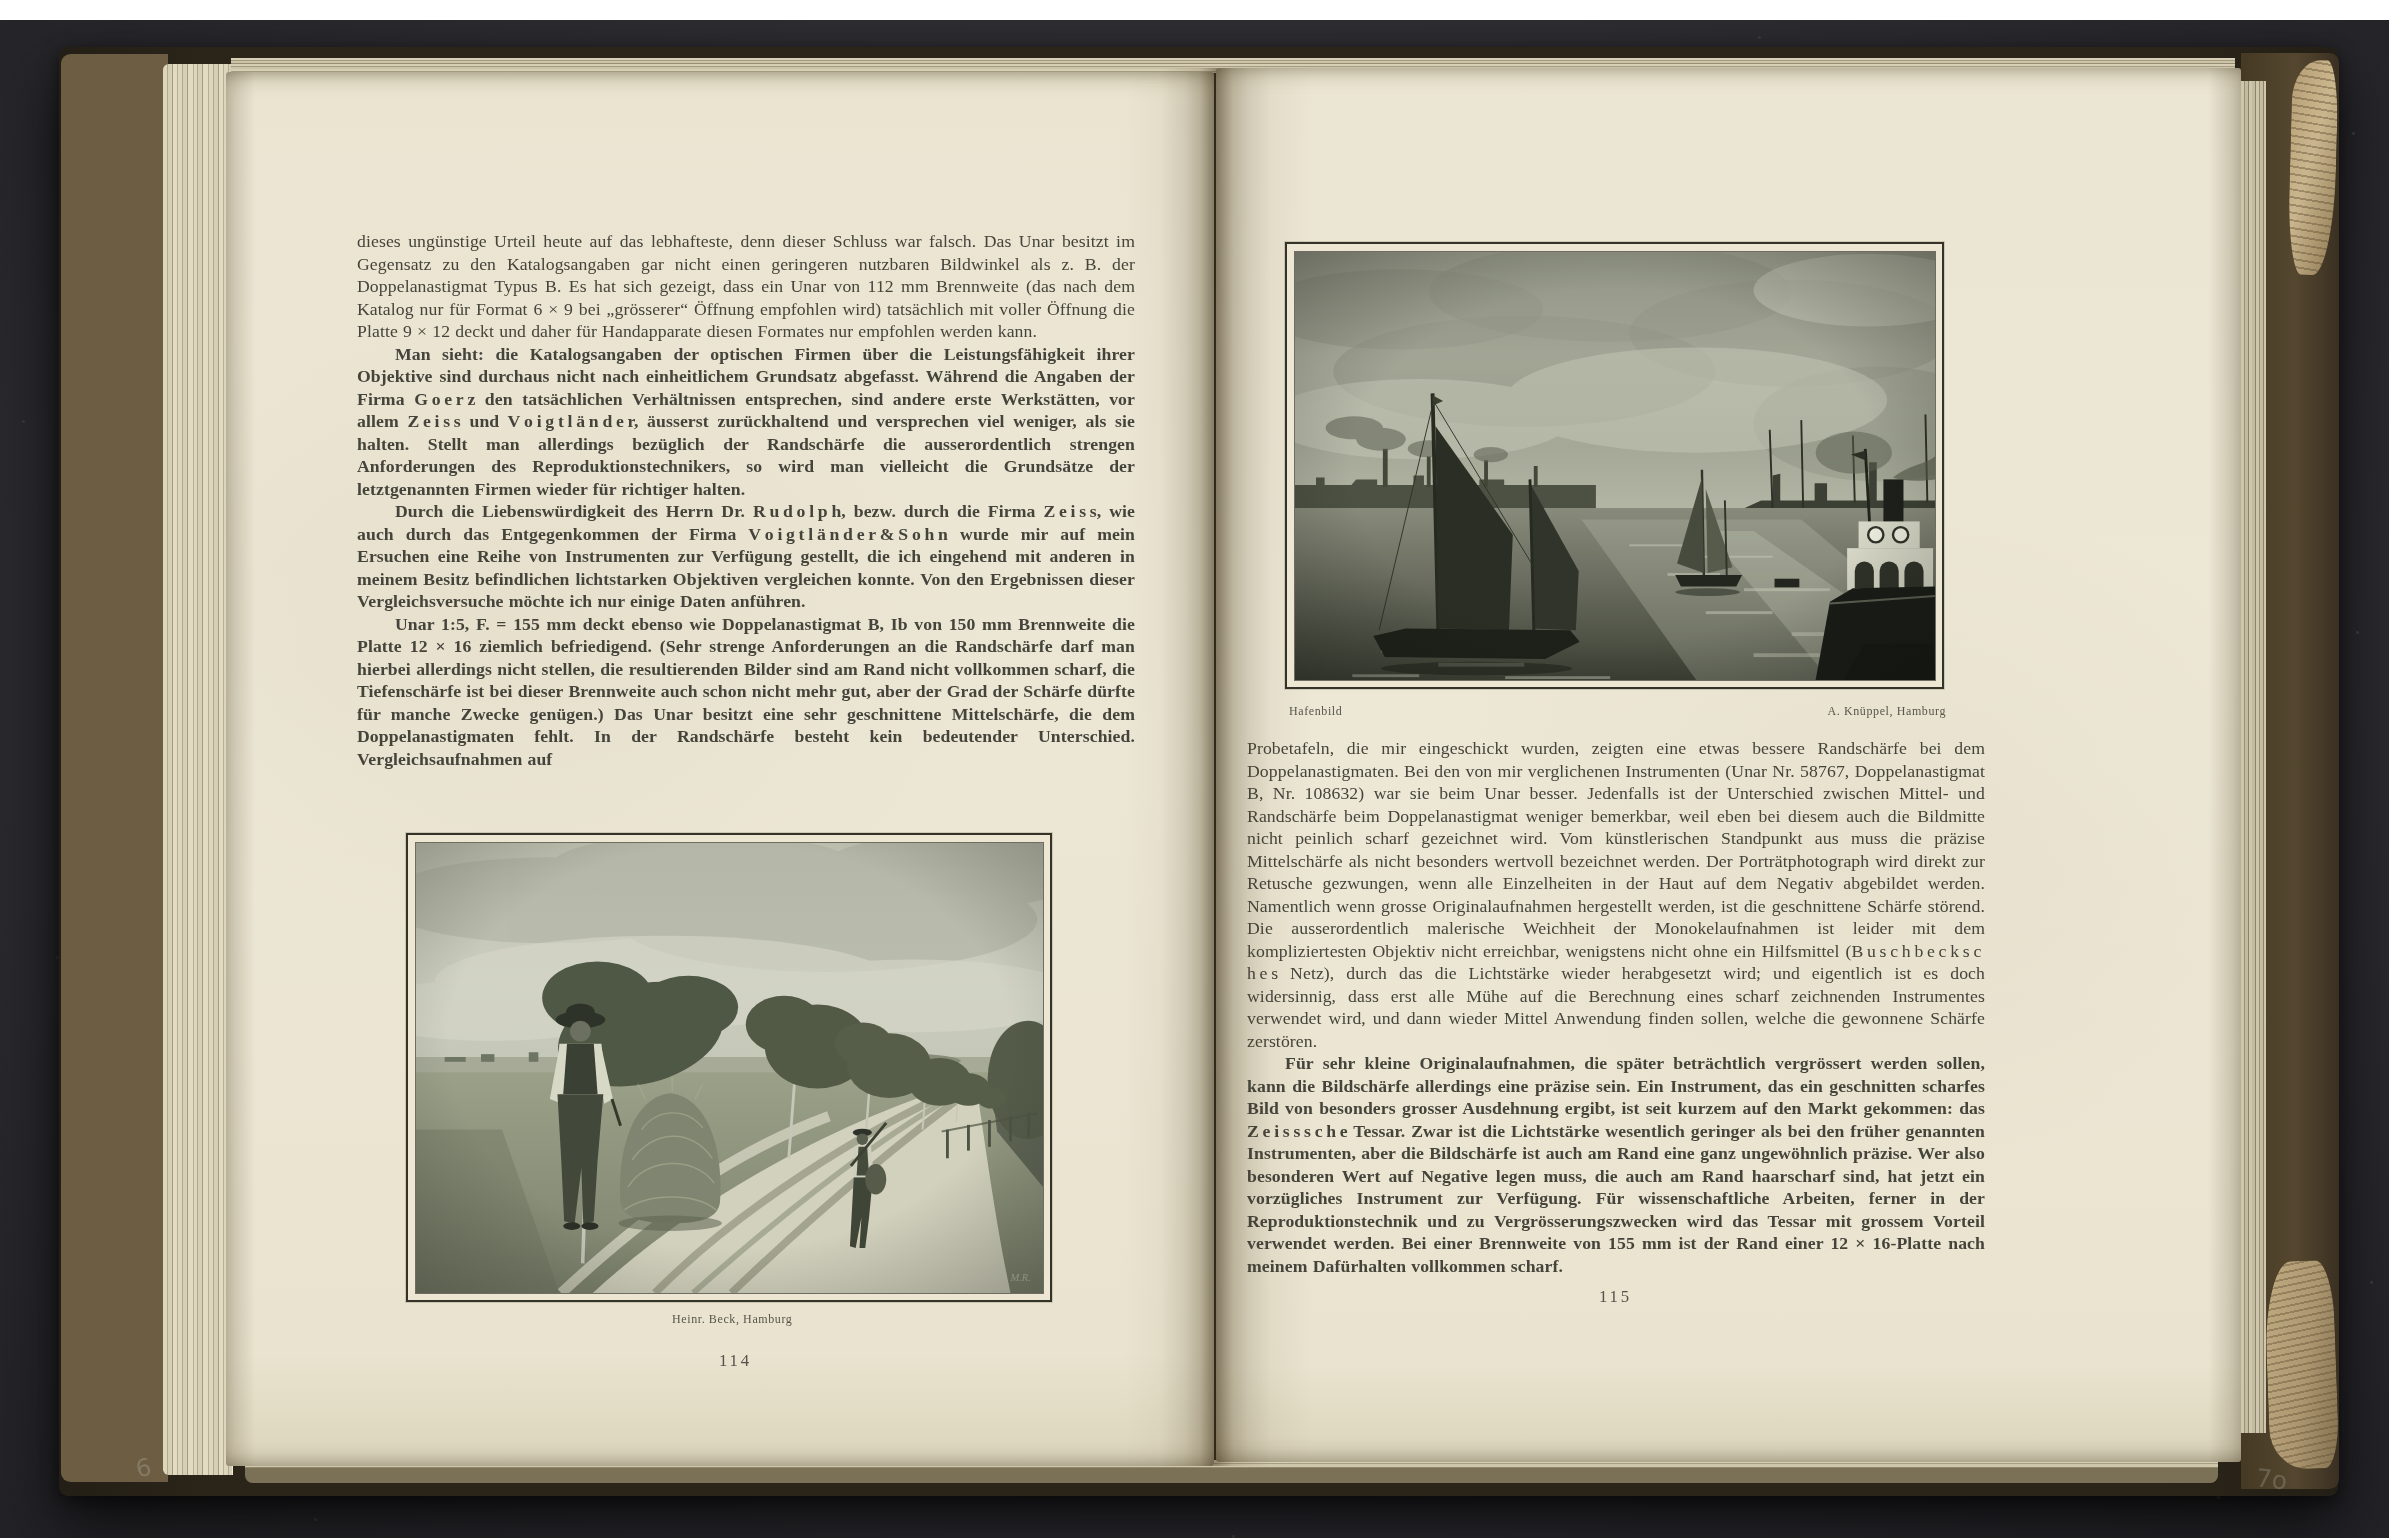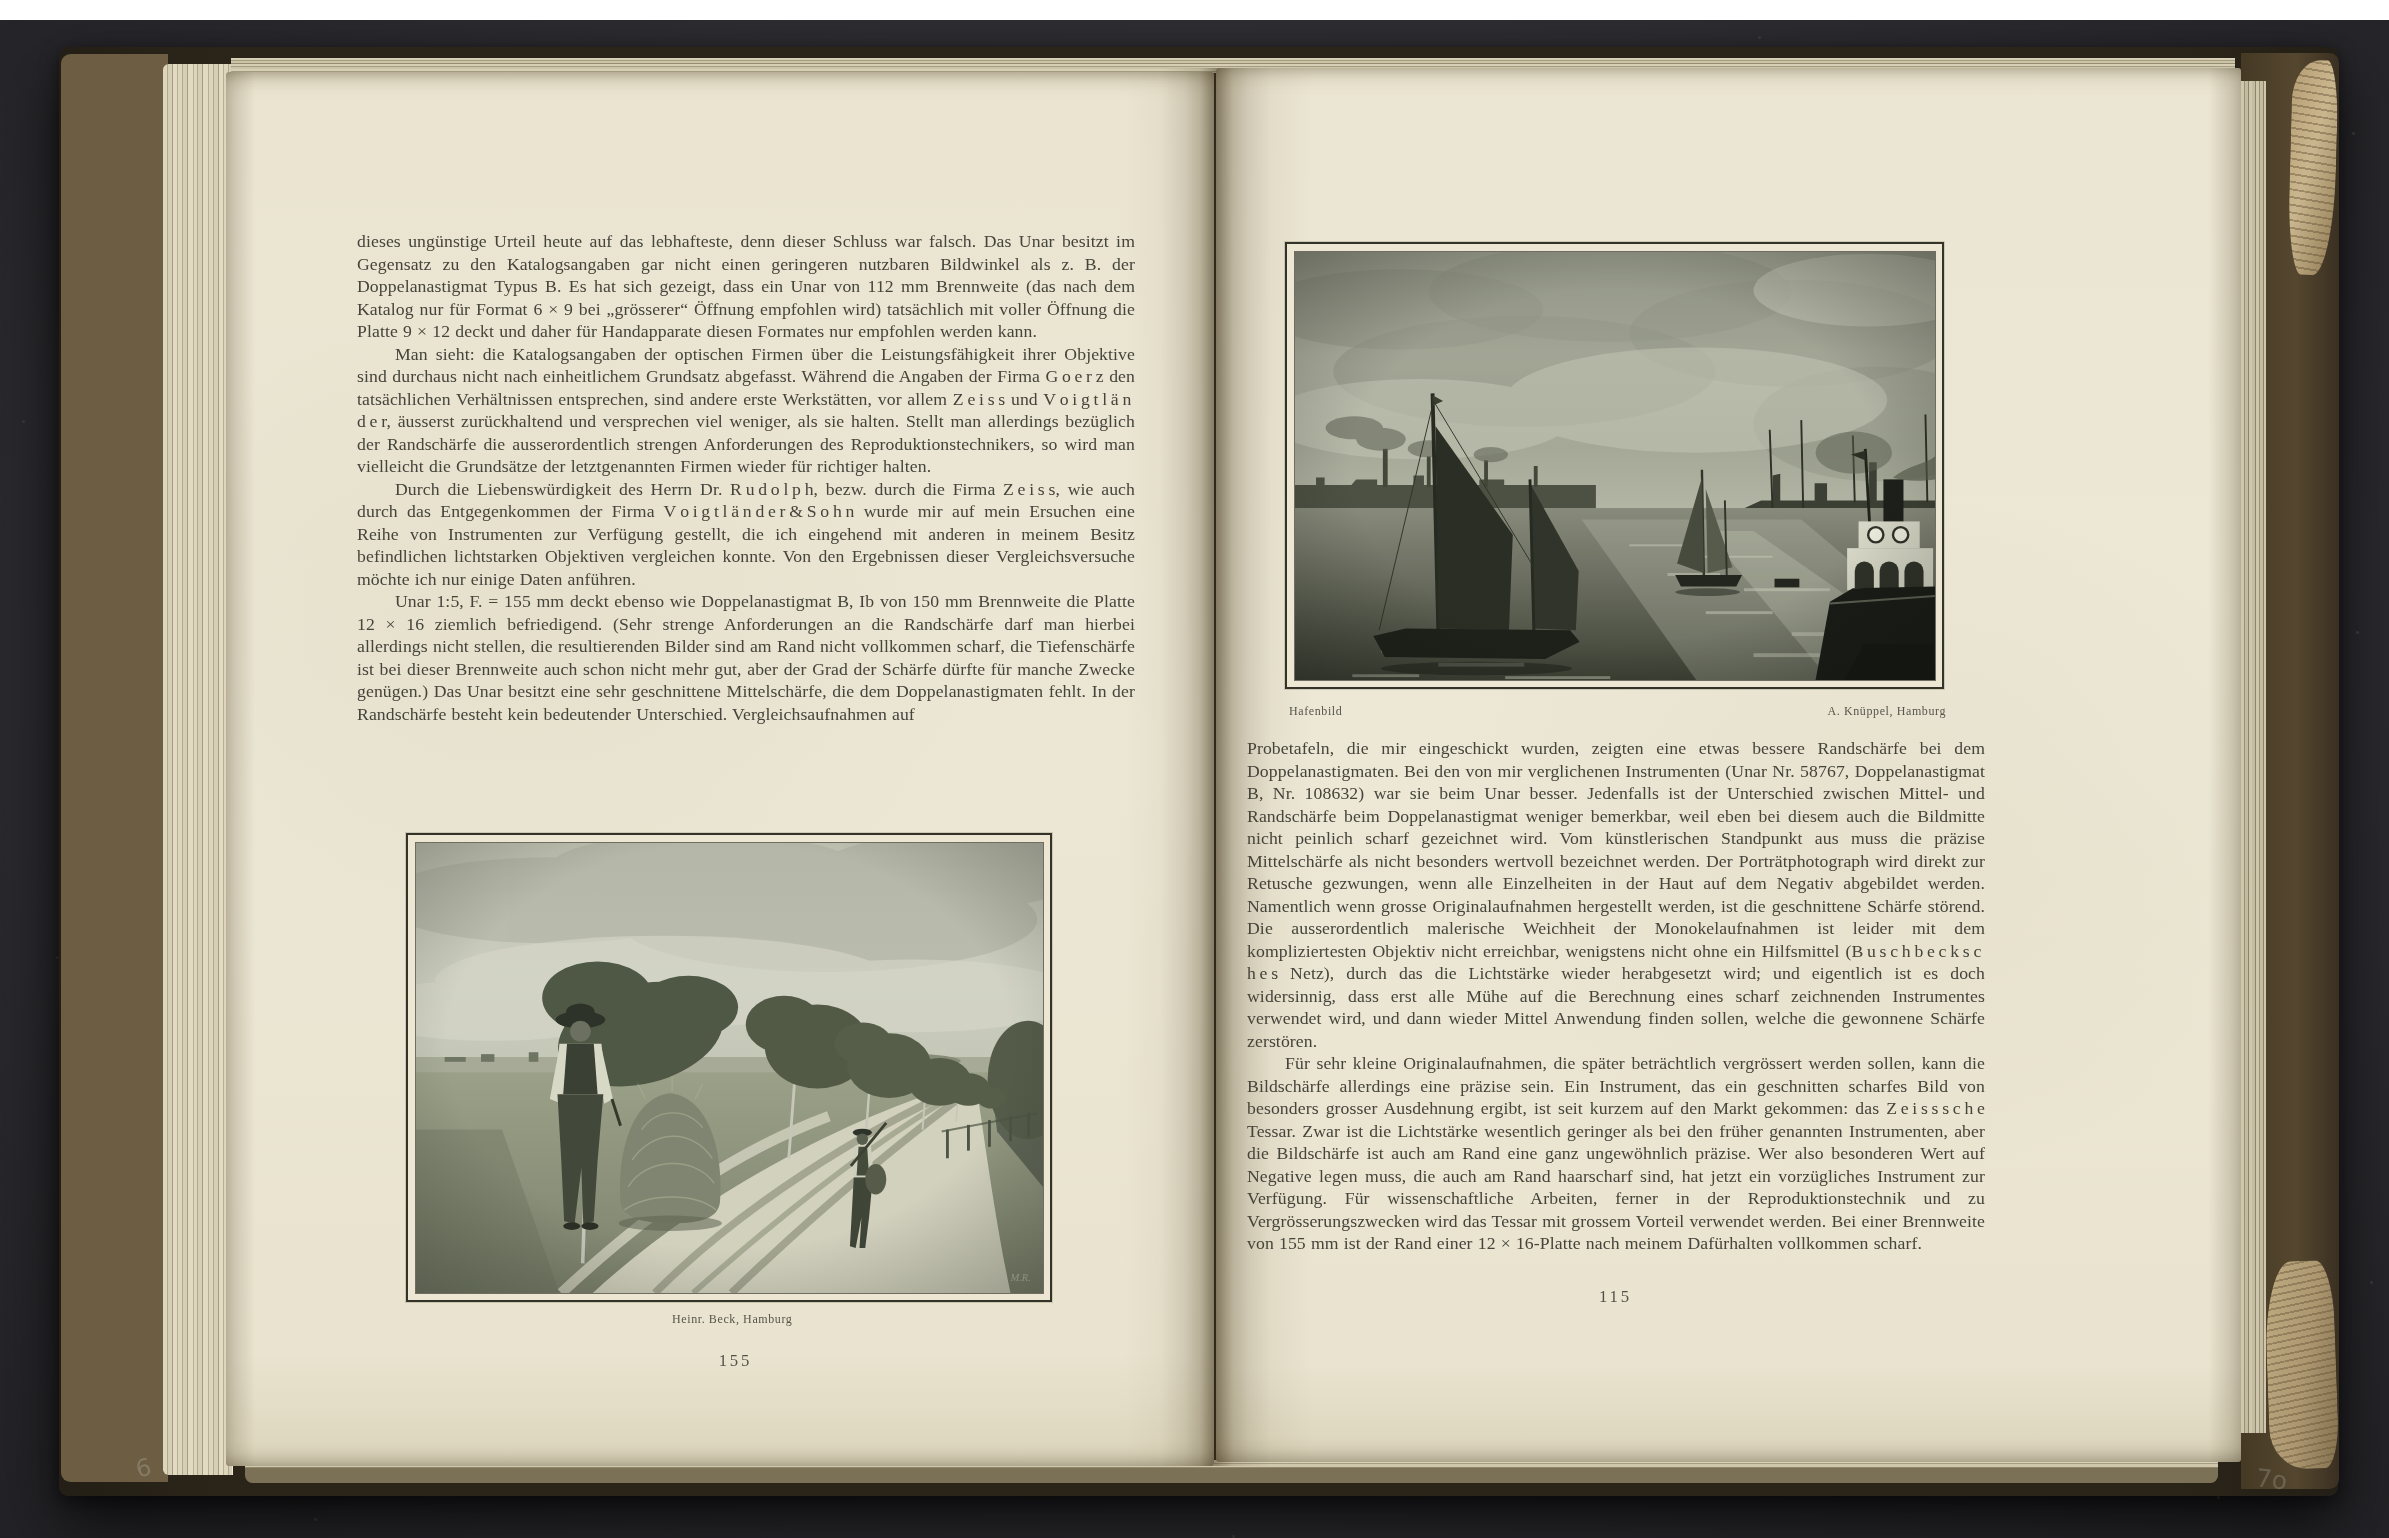--- a/index.html
+++ b/index.html
@@ -70,21 +70,21 @@
           linear-gradient(270deg, rgba(100,88,58,.32) 0, rgba(100,88,58,0) 32.5px),
           linear-gradient(180deg,#e5dec8 0,#ebe5d3 29px,#ede8d6 50%,#e9e3cf 93%,#dbd4bb 100%);
         box-shadow:inset 0 13.4px 17px -13.4px rgba(70,60,35,.5), inset 0 -15.3px 19px -13.4px rgba(70,60,35,.5);}
   .gutter{position:absolute;left:1160px;top:48px;width:111px;height:1398px;pointer-events:none;
         background:linear-gradient(90deg, rgba(72,60,34,0) 0, rgba(72,60,34,.16) 36%,
           rgba(58,46,24,.42) 50%, rgba(72,60,34,.14) 66%, rgba(72,60,34,0) 100%);}
   
   .textcol{position:absolute;color:#45443b;}
   .textcol p{margin:0;text-align:justify;font-size:17.7px;line-height:22.5px;
         letter-spacing:0.1px;word-spacing:0.6px;}
-  .textcol p.indent{text-indent:38px;}
+  .textcol p.indent{text-indent:38px;font-weight:bold;}
   .text-left{left:357px;top:210px;width:778px;}
   .text-right{left:1247px;top:717px;width:738px;}
   .caption{position:absolute;font-size:12px;letter-spacing:0.6px;color:#56554b;}
   .folio{position:absolute;width:143px;text-align:center;font-size:16.7px;
         letter-spacing:2.9px;color:#53524a;}
   
   .photo-frame{position:absolute;border:2.9px solid #33332a;background:#ece6d3;padding:7.6px;
         box-shadow:0 0 0 1px rgba(120,110,80,.25);}
   .photo-frame svg{display:block;outline:1px solid rgba(45,45,35,.65);}
   .frame-rural{left:406px;top:813px;width:627px;height:450px;}
@@ -242,21 +242,21 @@
         <path d="M458,350 L478,350 L474,392 L470,424 L464,424 L466,392 L460,424 L454,422 Z" fill="#3f4537"></path>
         <line x1="455" y1="338" x2="492" y2="293" stroke="#3c4134" stroke-width="3"></line>
         <ellipse cx="481" cy="352" rx="11" ry="16" fill="#565c49"></ellipse>
       </g>
       <text x="622" y="458" font-size="11" font-style="italic" fill="#d0d1c0" opacity=".65">M.R.</text>
       <rect x="0" y="0" width="656" height="471" fill="url(#rvig)"></rect>
     </svg>
   </div>
 
   <div class="caption" style="left:672px;top:1292px;width:382px;text-align:left;">Heinr. Beck, Hamburg</div>
-  <div class="folio" style="left:664px;top:1331px;">155</div>
+  <div class="folio" style="left:664px;top:1331px;">114</div>
 
   <div class="photo-frame frame-harbor">
     <svg viewBox="0 0 670 448" width="640" height="428" preserveAspectRatio="none">
       <defs>
         <linearGradient id="hsky" x1="0" y1="0" x2="0" y2="1">
           <stop offset="0" stop-color="#9a9d8d"></stop>
             <stop offset=".4" stop-color="#b0b2a2"></stop>
           <stop offset=".75" stop-color="#a5a897"></stop>
             <stop offset="1" stop-color="#b4b6a5"></stop>
         </linearGradient>

